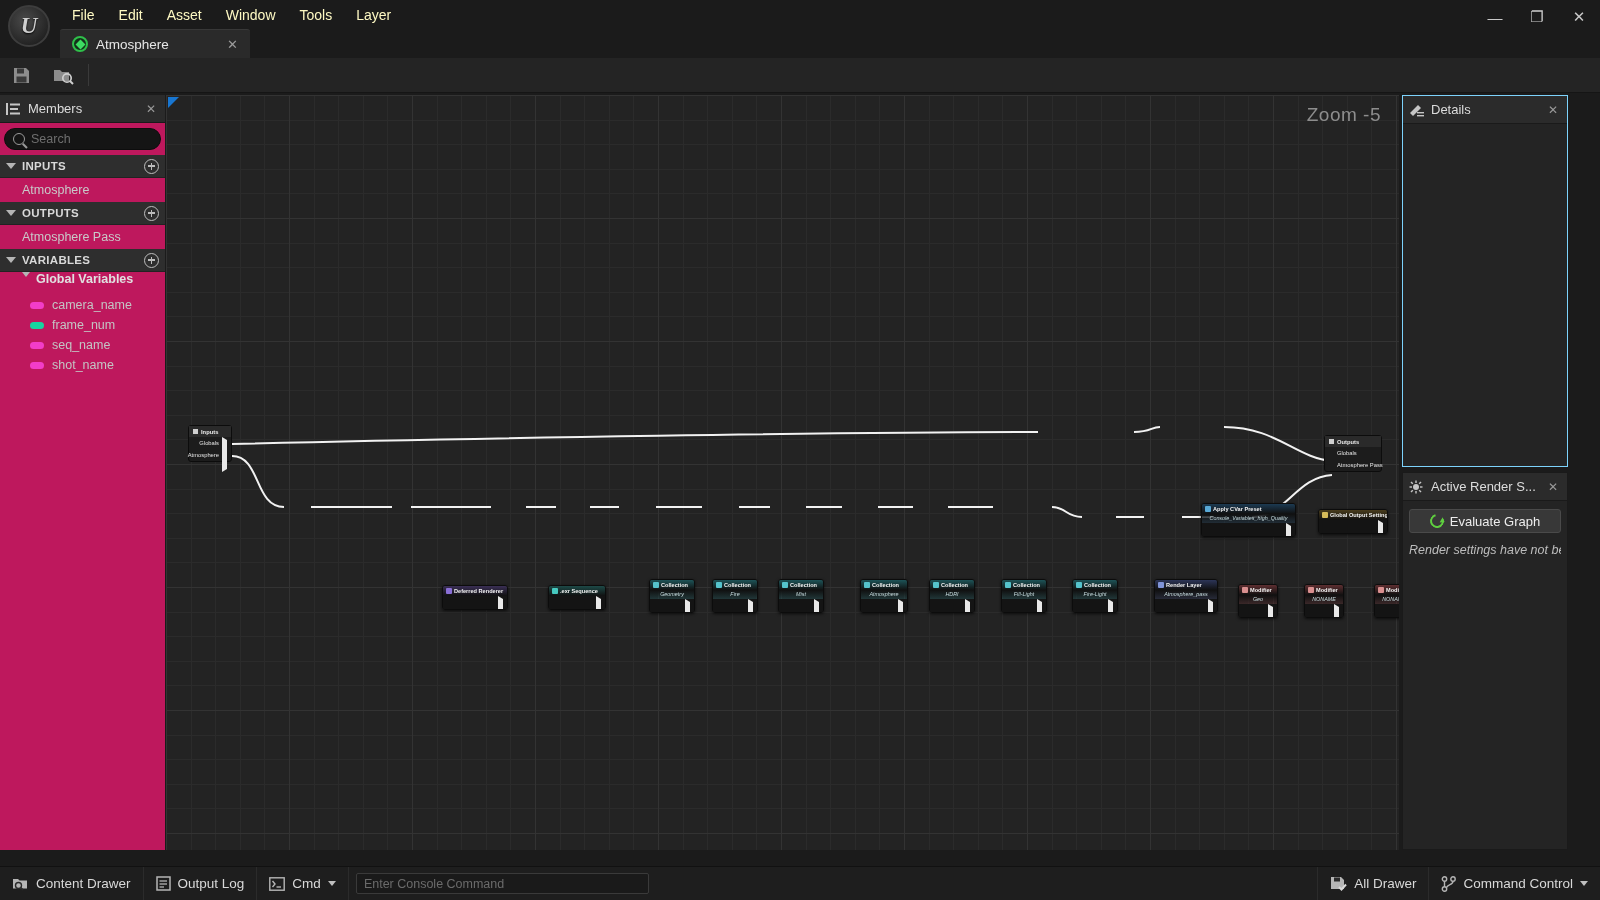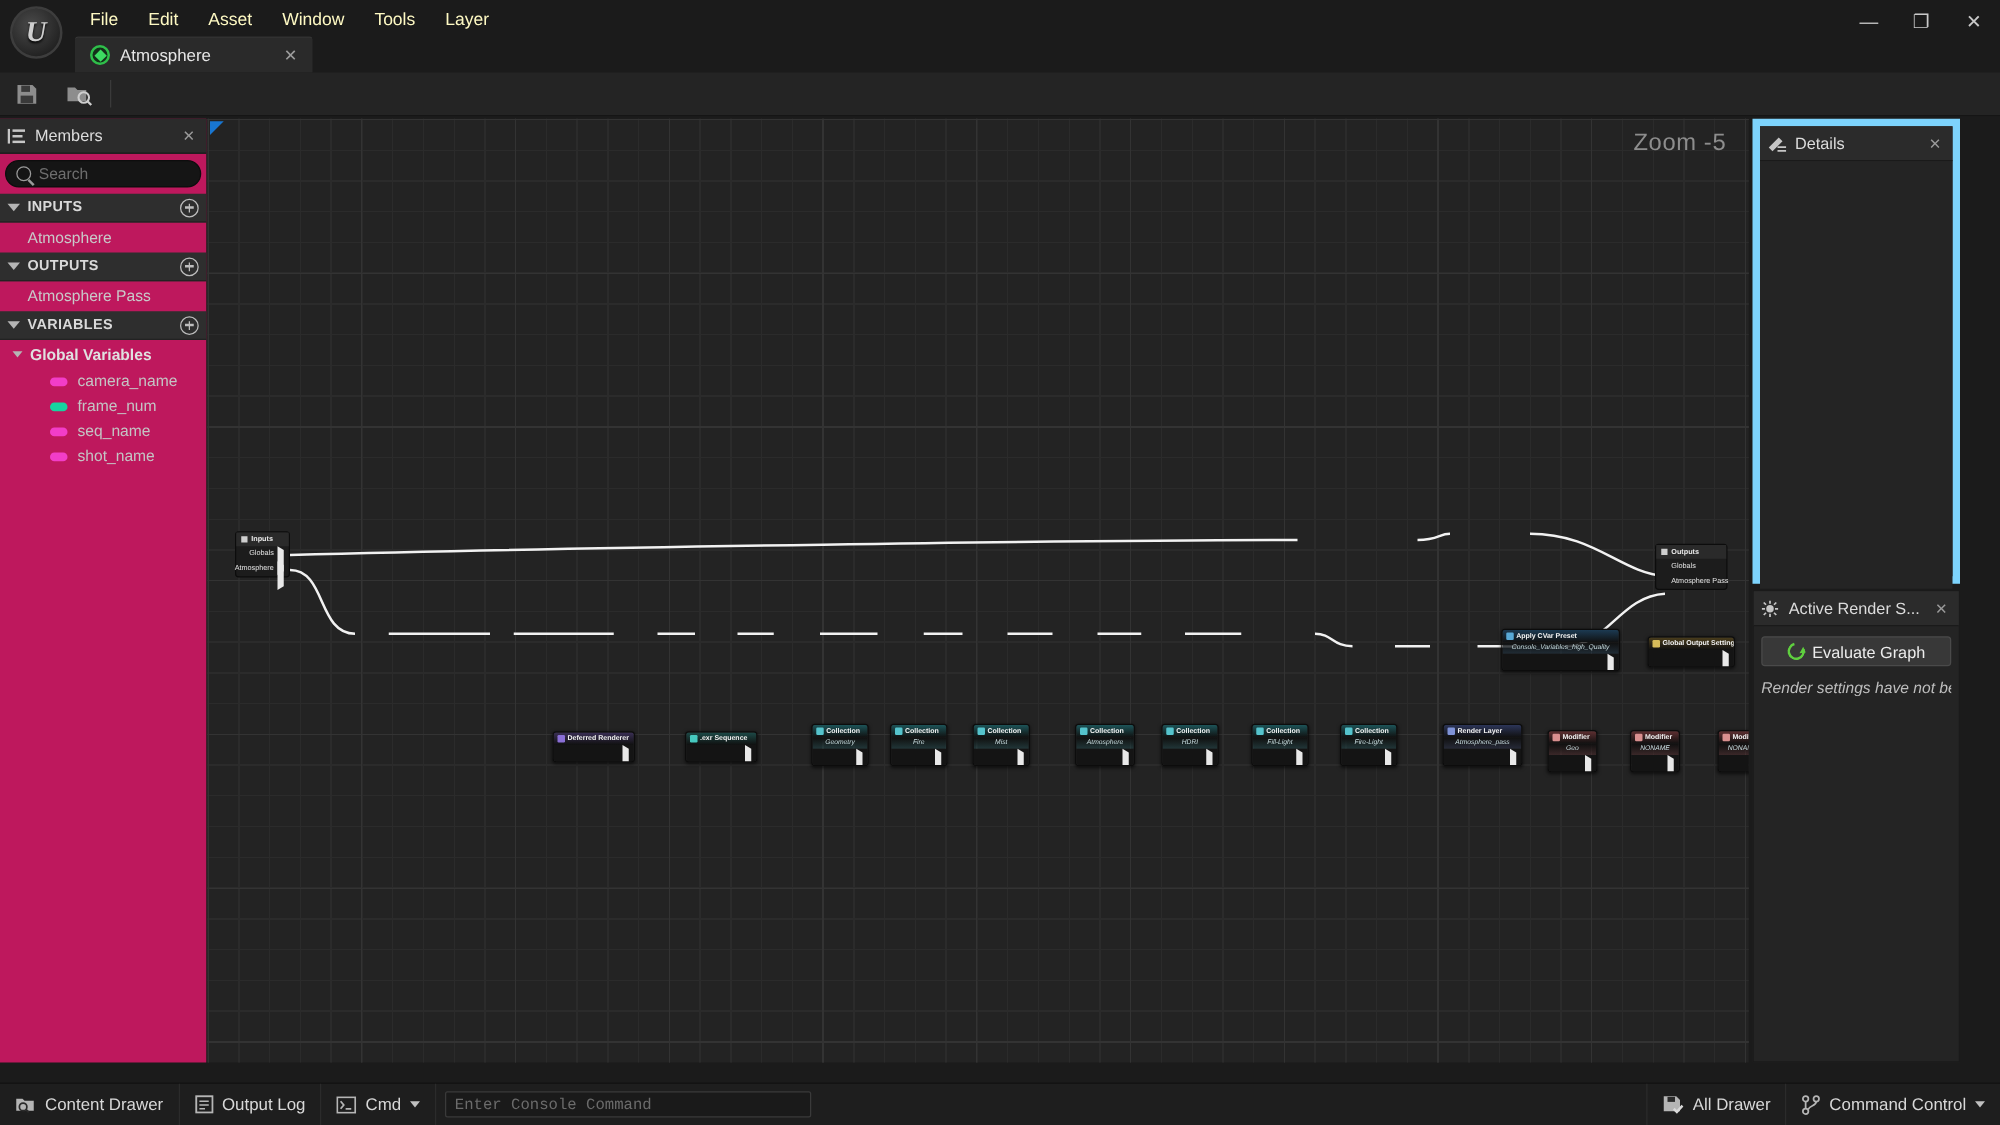--- a/index.html
+++ b/index.html
@@ -114,23 +114,23 @@
     width: 15px; height: 15px; border-radius: 50%; border: 1.4px solid #bdbdbd;
     position: relative; flex: none;
   }
   .plus::before, .plus::after {
     content: ''; position: absolute; background: #bdbdbd;
   }
   .plus::before { left: 3px; top: 5.8px; width: 7px; height: 1.4px; }
   .plus::after { top: 3px; left: 5.8px; height: 7px; width: 1.4px; }
 
   .sec-row { height: 24px; display: flex; align-items: center; padding-left: 22px; font-size: 12.5px; color: #c9c9c9; }
-  .group-row { height: 23px; display: flex; align-items: center; padding-left: 10px; }
+  .group-row { height: 23px; display: flex; padding-left: 10px; margin-left: 12px; }
   .group-row .gtitle { font-size: 12.5px; font-weight: bold; color: #e0e0e0; }
-  .var-row { height: 20px; display: flex; align-items: center; padding-left: 40px; font-size: 12.5px; color: #c4c4c4; }
+  .var-row { height: 20px; display: flex; align-items: center; padding-left: 30px; font-size: 12.5px; color: #c4c4c4; }
   .pill { width: 14px; height: 7px; border-radius: 4px; margin-right: 8px; flex: none; }
 
   
   .graph {
     position: absolute; left: 166px; top: 95px; width: 1233px; height: 755px;
     background:
       repeating-linear-gradient(to right, #333 0 1px, transparent 1px 123px),
       repeating-linear-gradient(to bottom, #333 0 1px, transparent 1px 123px),
       repeating-linear-gradient(to right, #2b2b2b 0 1px, transparent 1px 24.6px),
       repeating-linear-gradient(to bottom, #2b2b2b 0 1px, transparent 1px 24.6px),
@@ -181,21 +181,21 @@
   .ionode .ioh-sq { width: 5px; height: 5px; background: #cfcfcf; margin-right: 3px; }
   .ionode .ioh-t { font-size: 5.8px; color: #eaeaea; font-weight: bold; }
   .ionode .iorow { height: 12px; display: flex; align-items: center; position: relative; padding: 0 10px; }
   .ionode .iorow .lbl { font-size: 5.8px; color: #e4e4e4; white-space: nowrap; }
   .ionode.outs .iorow { justify-content: flex-start; padding-left: 12px; }
   .ionode.ins .iorow { justify-content: flex-end; padding-right: 12px; }
 
   
   .details {
     position: absolute; left: 1402px; top: 95px; width: 166px; height: 372px;
-    background: #242424; border: 6px solid #7dd3fc;
+    background: #242424; border: 1px solid #7dd3fc;
   }
   .details .dbody { height: 342px; background: #242424; }
 
   .arspanel {
     position: absolute; left: 1402px; top: 472px; width: 166px; height: 378px;
     background: #242424; border: 1px solid #1a1a1a;
   }
   .eval-btn {
     margin: 8px 6px 0 6px; height: 24px; background: #383838; border: 1px solid #4a4a4a;
     border-radius: 3px; display: flex; align-items: center; justify-content: center;
@@ -225,21 +225,21 @@
     font-size: 13.5px; color: #d8d8d8; border-right: 1px solid #2b2b2b;
   }
   .sb-right { margin-left: auto; display: flex; height: 34px; }
   .sb-right .sb-btn { border-right: none; border-left: 1px solid #2b2b2b; }
   .console {
     flex: 1; max-width: 293px; height: 21px; margin-left: 7px; background: #1a1a1a;
     border: 1px solid #3a3a3a; border-radius: 2px; display: flex; align-items: center; padding: 0 7px;
   }
   .console input {
     width: 100%; background: transparent; border: none; outline: none;
-    font-family: Liberation Mono, monospace; font-size: 12.5px; color: #cfcfcf;
+    font-family: Liberation Sans, sans-serif; font-size: 12.5px; color: #cfcfcf;
   }
   .console input::placeholder { color: #6b6b6b; }
   .caret-dn {
     width: 0; height: 0; border-left: 4.5px solid transparent; border-right: 4.5px solid transparent;
     border-top: 5px solid #c0c0c0;
   }
   svg { display: block; }
 </style>
 </head>
 <body>

